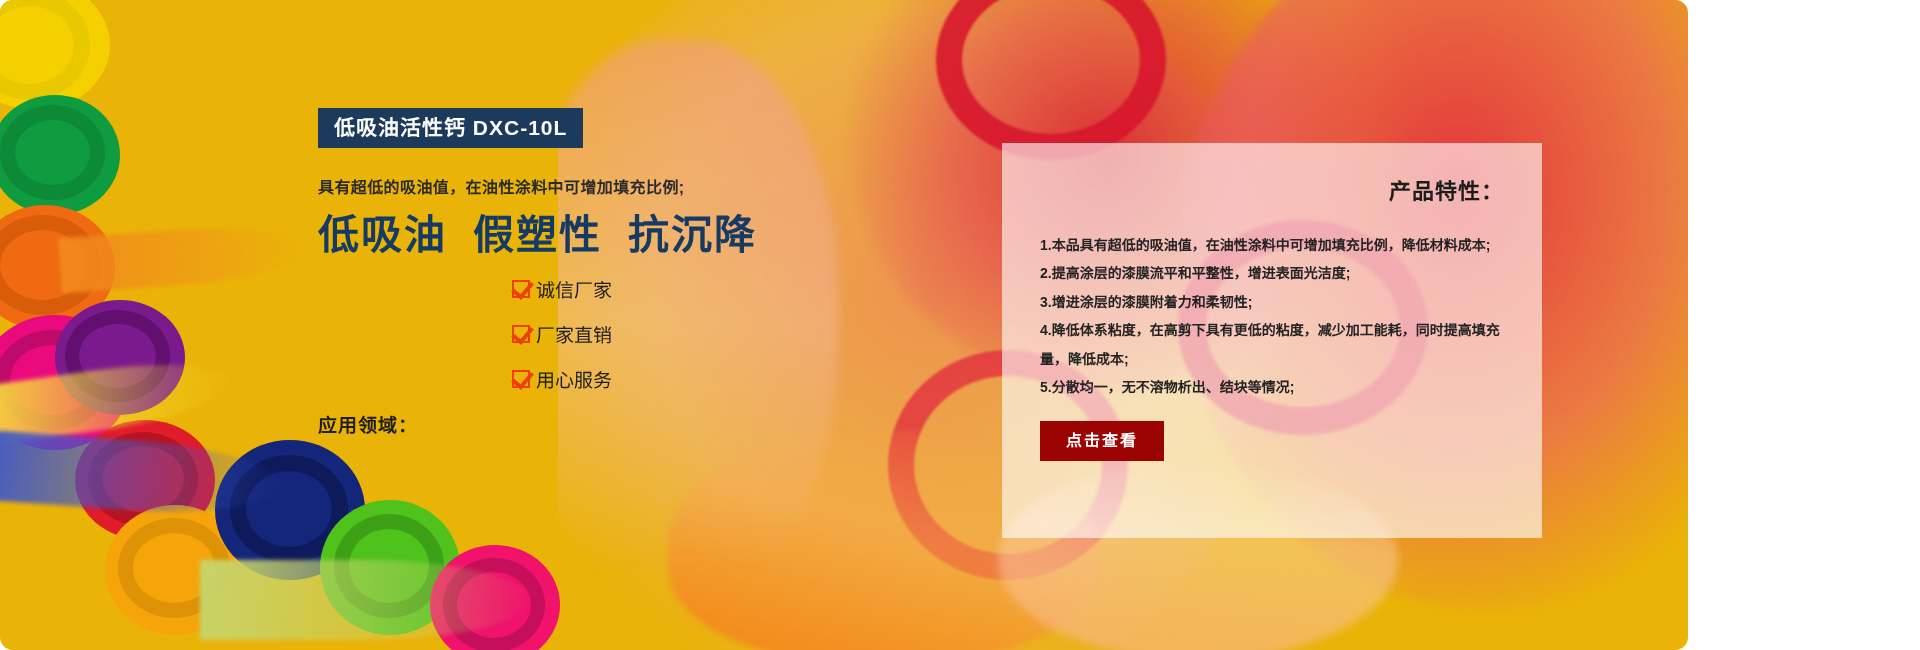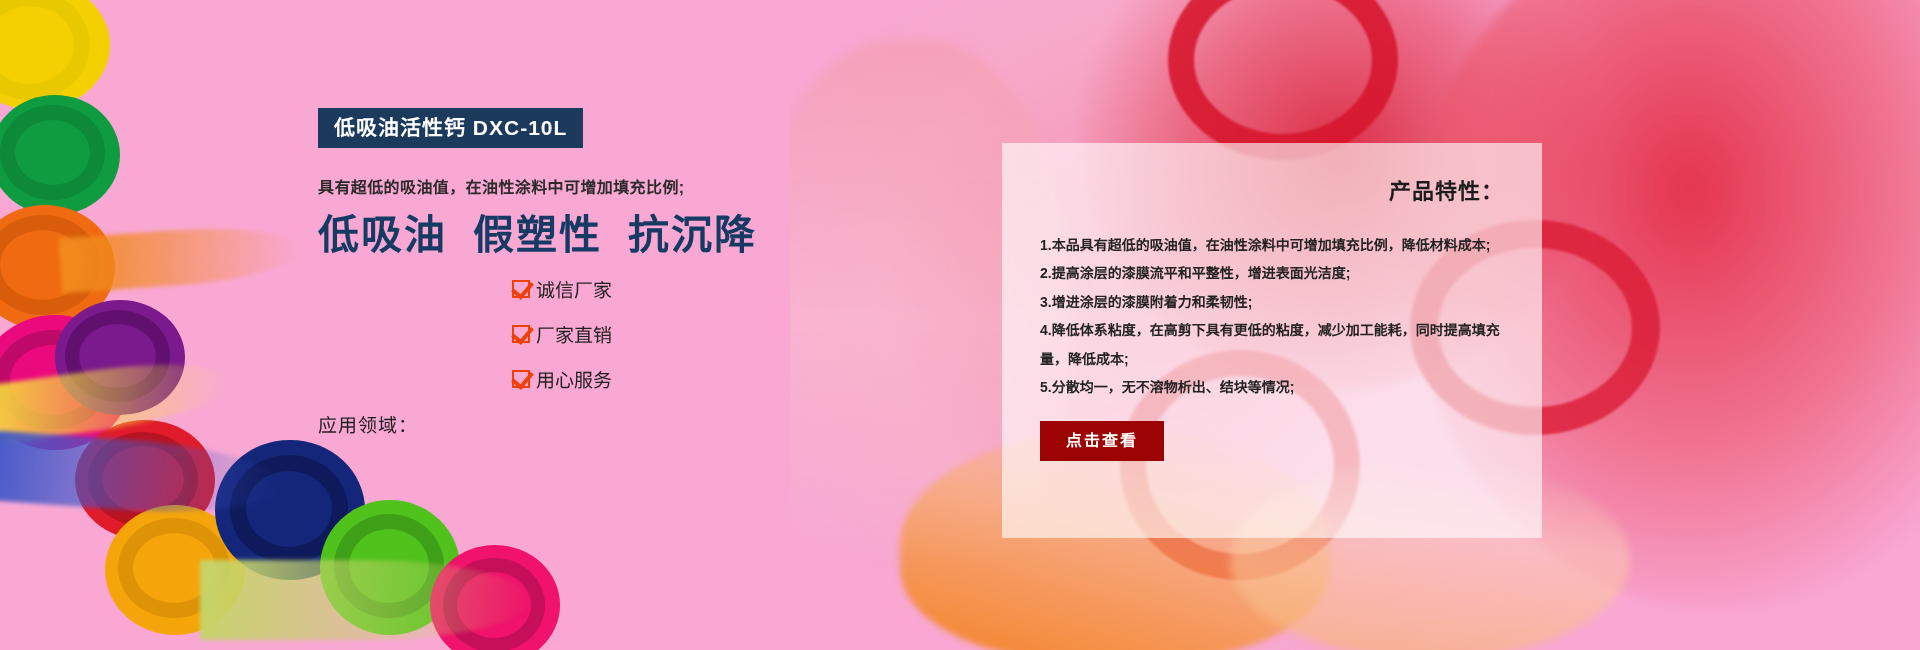--- a/index.html
+++ b/index.html
@@ -6,24 +6,25 @@
   html, body {
     margin: 0;
     padding: 0;
     background: #ffffff;
   }
   body {
     font-family: "Liberation Sans", "DejaVu Sans", sans-serif;
   }
   .banner {
     position: relative;
-    width: 1920px;
+    width: 1688px;
     height: 650px;
     overflow: hidden;
-    background: #f9a8d4;
+    background: #eab308;
+    border-radius: 13px;
   }
 
   
   .art-left {
     position: absolute;
     left: 0; top: 0;
     width: 620px; height: 650px;
     overflow: hidden;
     pointer-events: none;
   }
@@ -117,21 +118,21 @@
     left: 2px; top: -4px;
     width: 9px; height: 16px;
     border-right: 4px solid #ef4007;
     border-bottom: 4px solid #ef4007;
     transform: rotate(40deg);
   }
 
   .section-title {
     margin-top: 18px;
     font-size: 19px;
-    font-weight: normal;
+    font-weight: bold;
     color: #1f1f1f;
     letter-spacing: 1px;
   }
   .section-body {
     margin-top: 9px;
     font-size: 14px;
     color: #2f2f2f;
     line-height: 1.95;
     width: 470px;
   }

